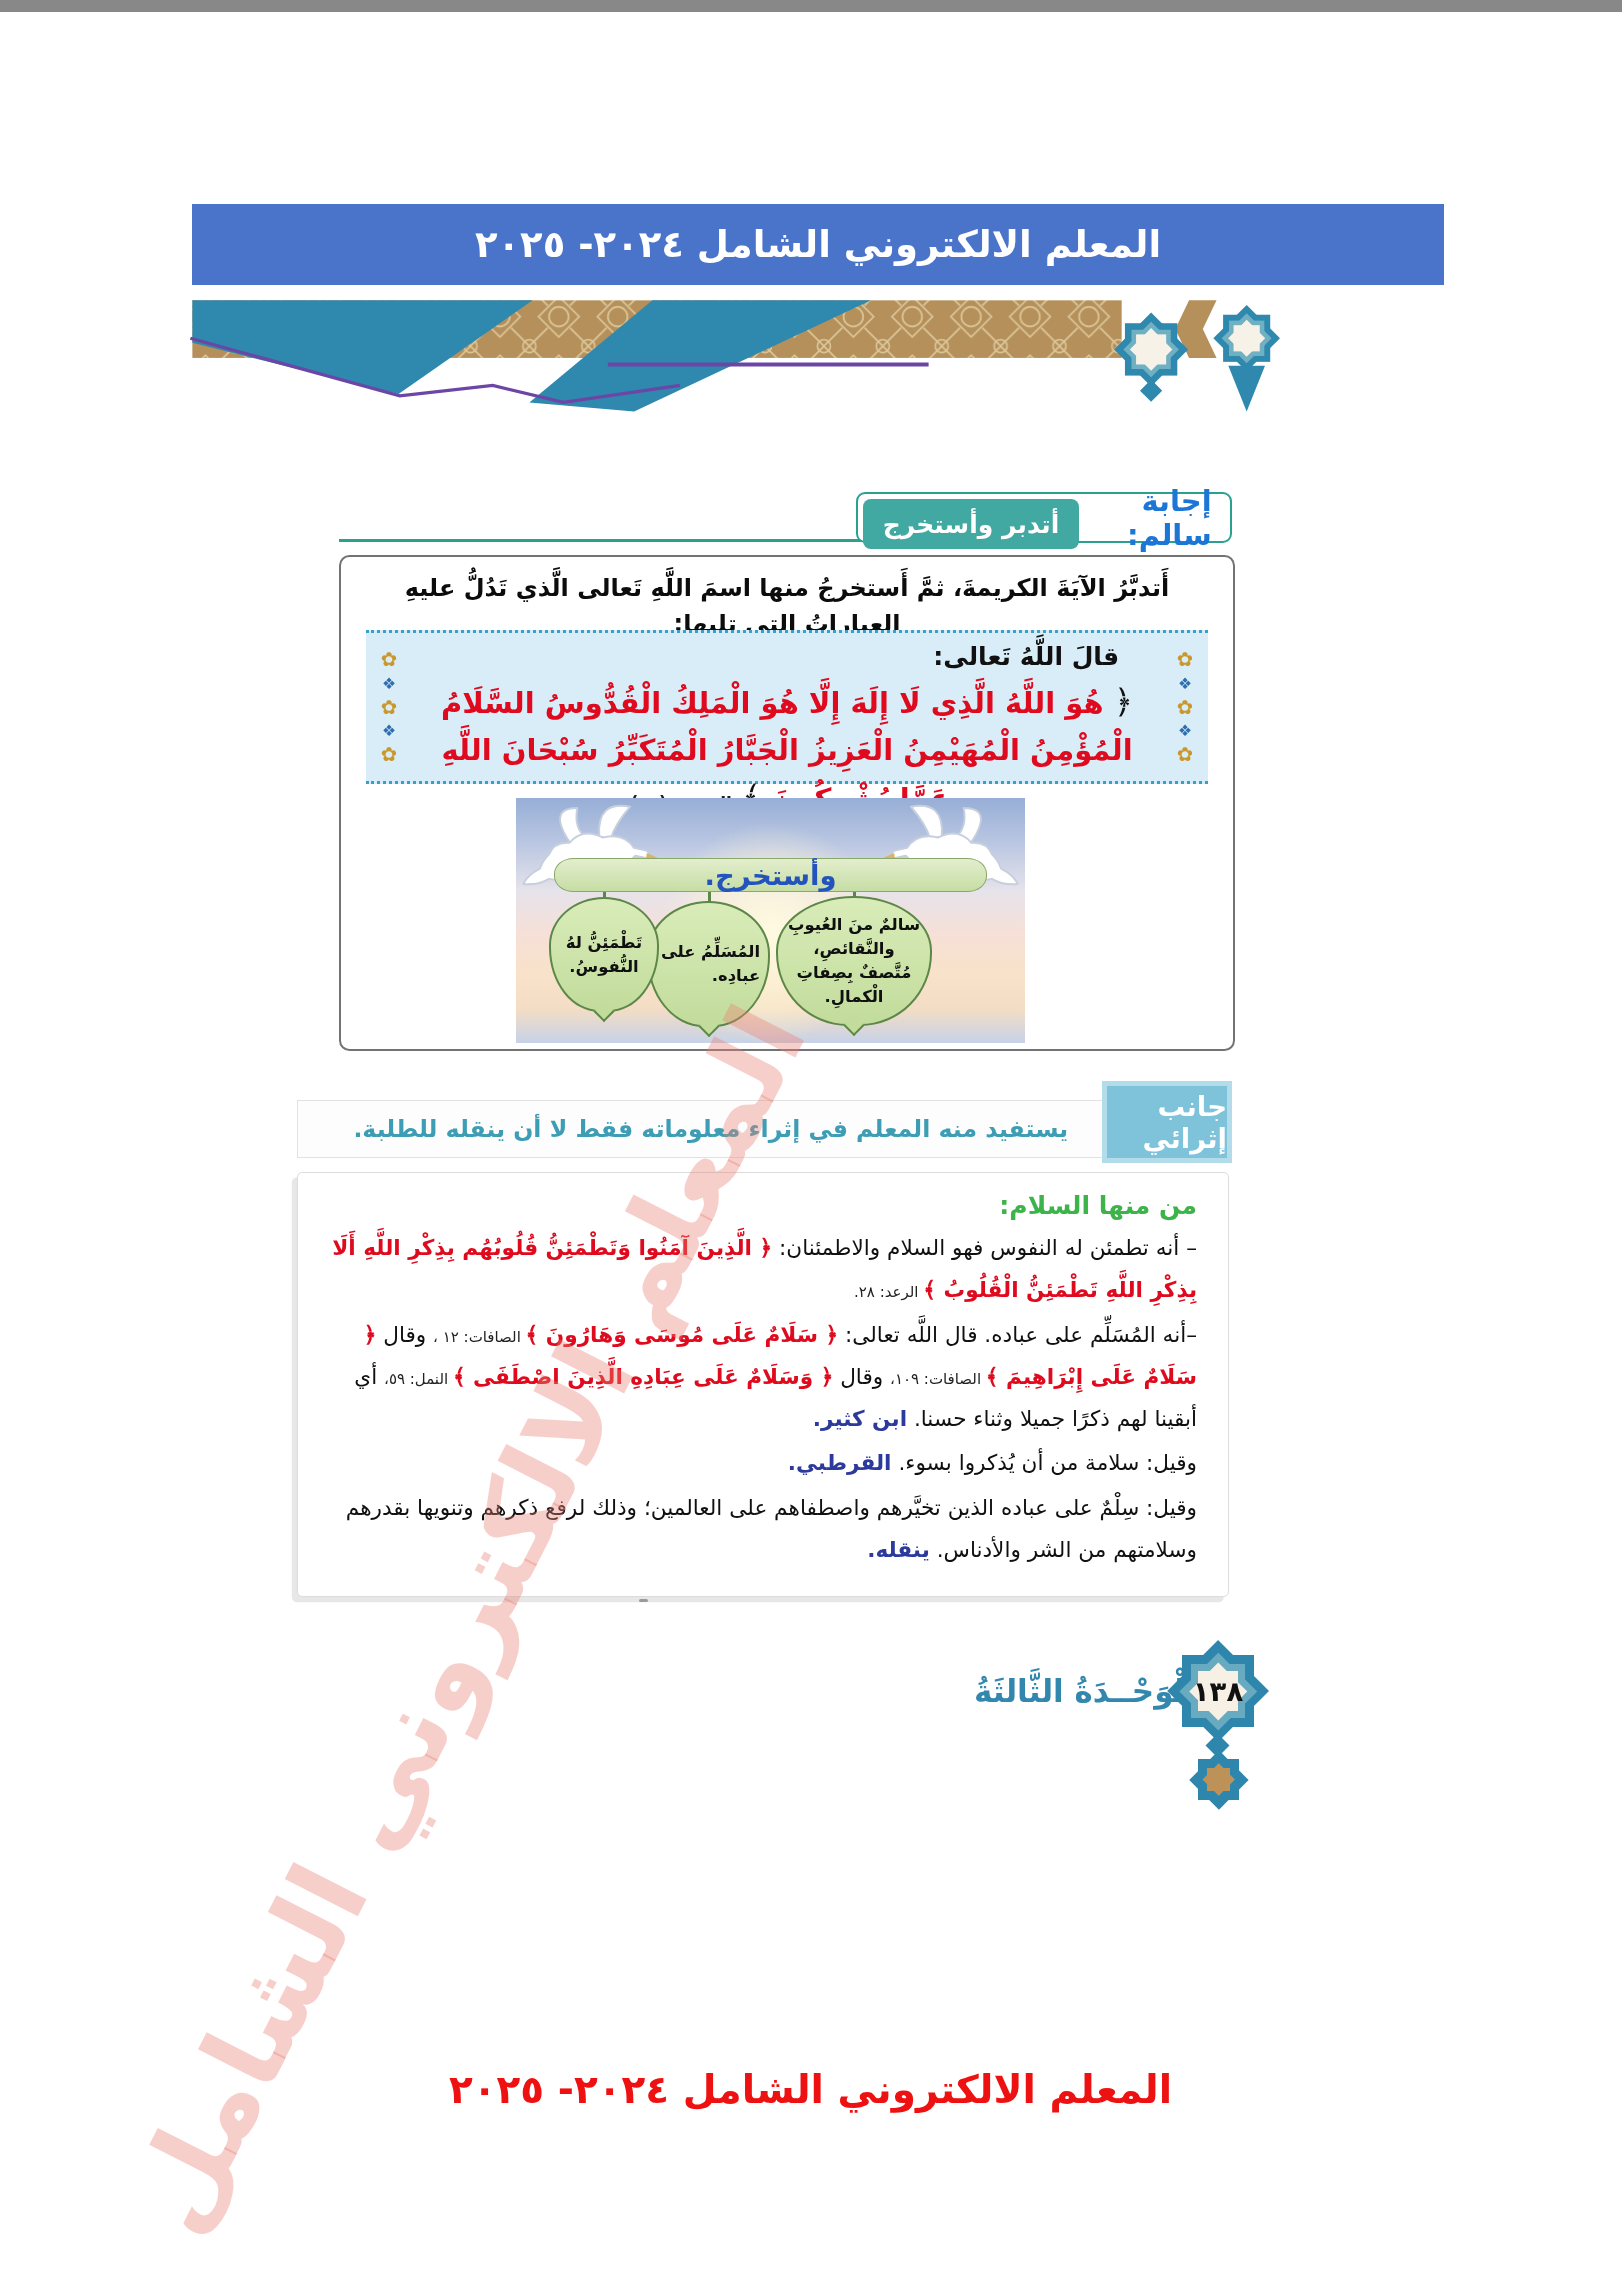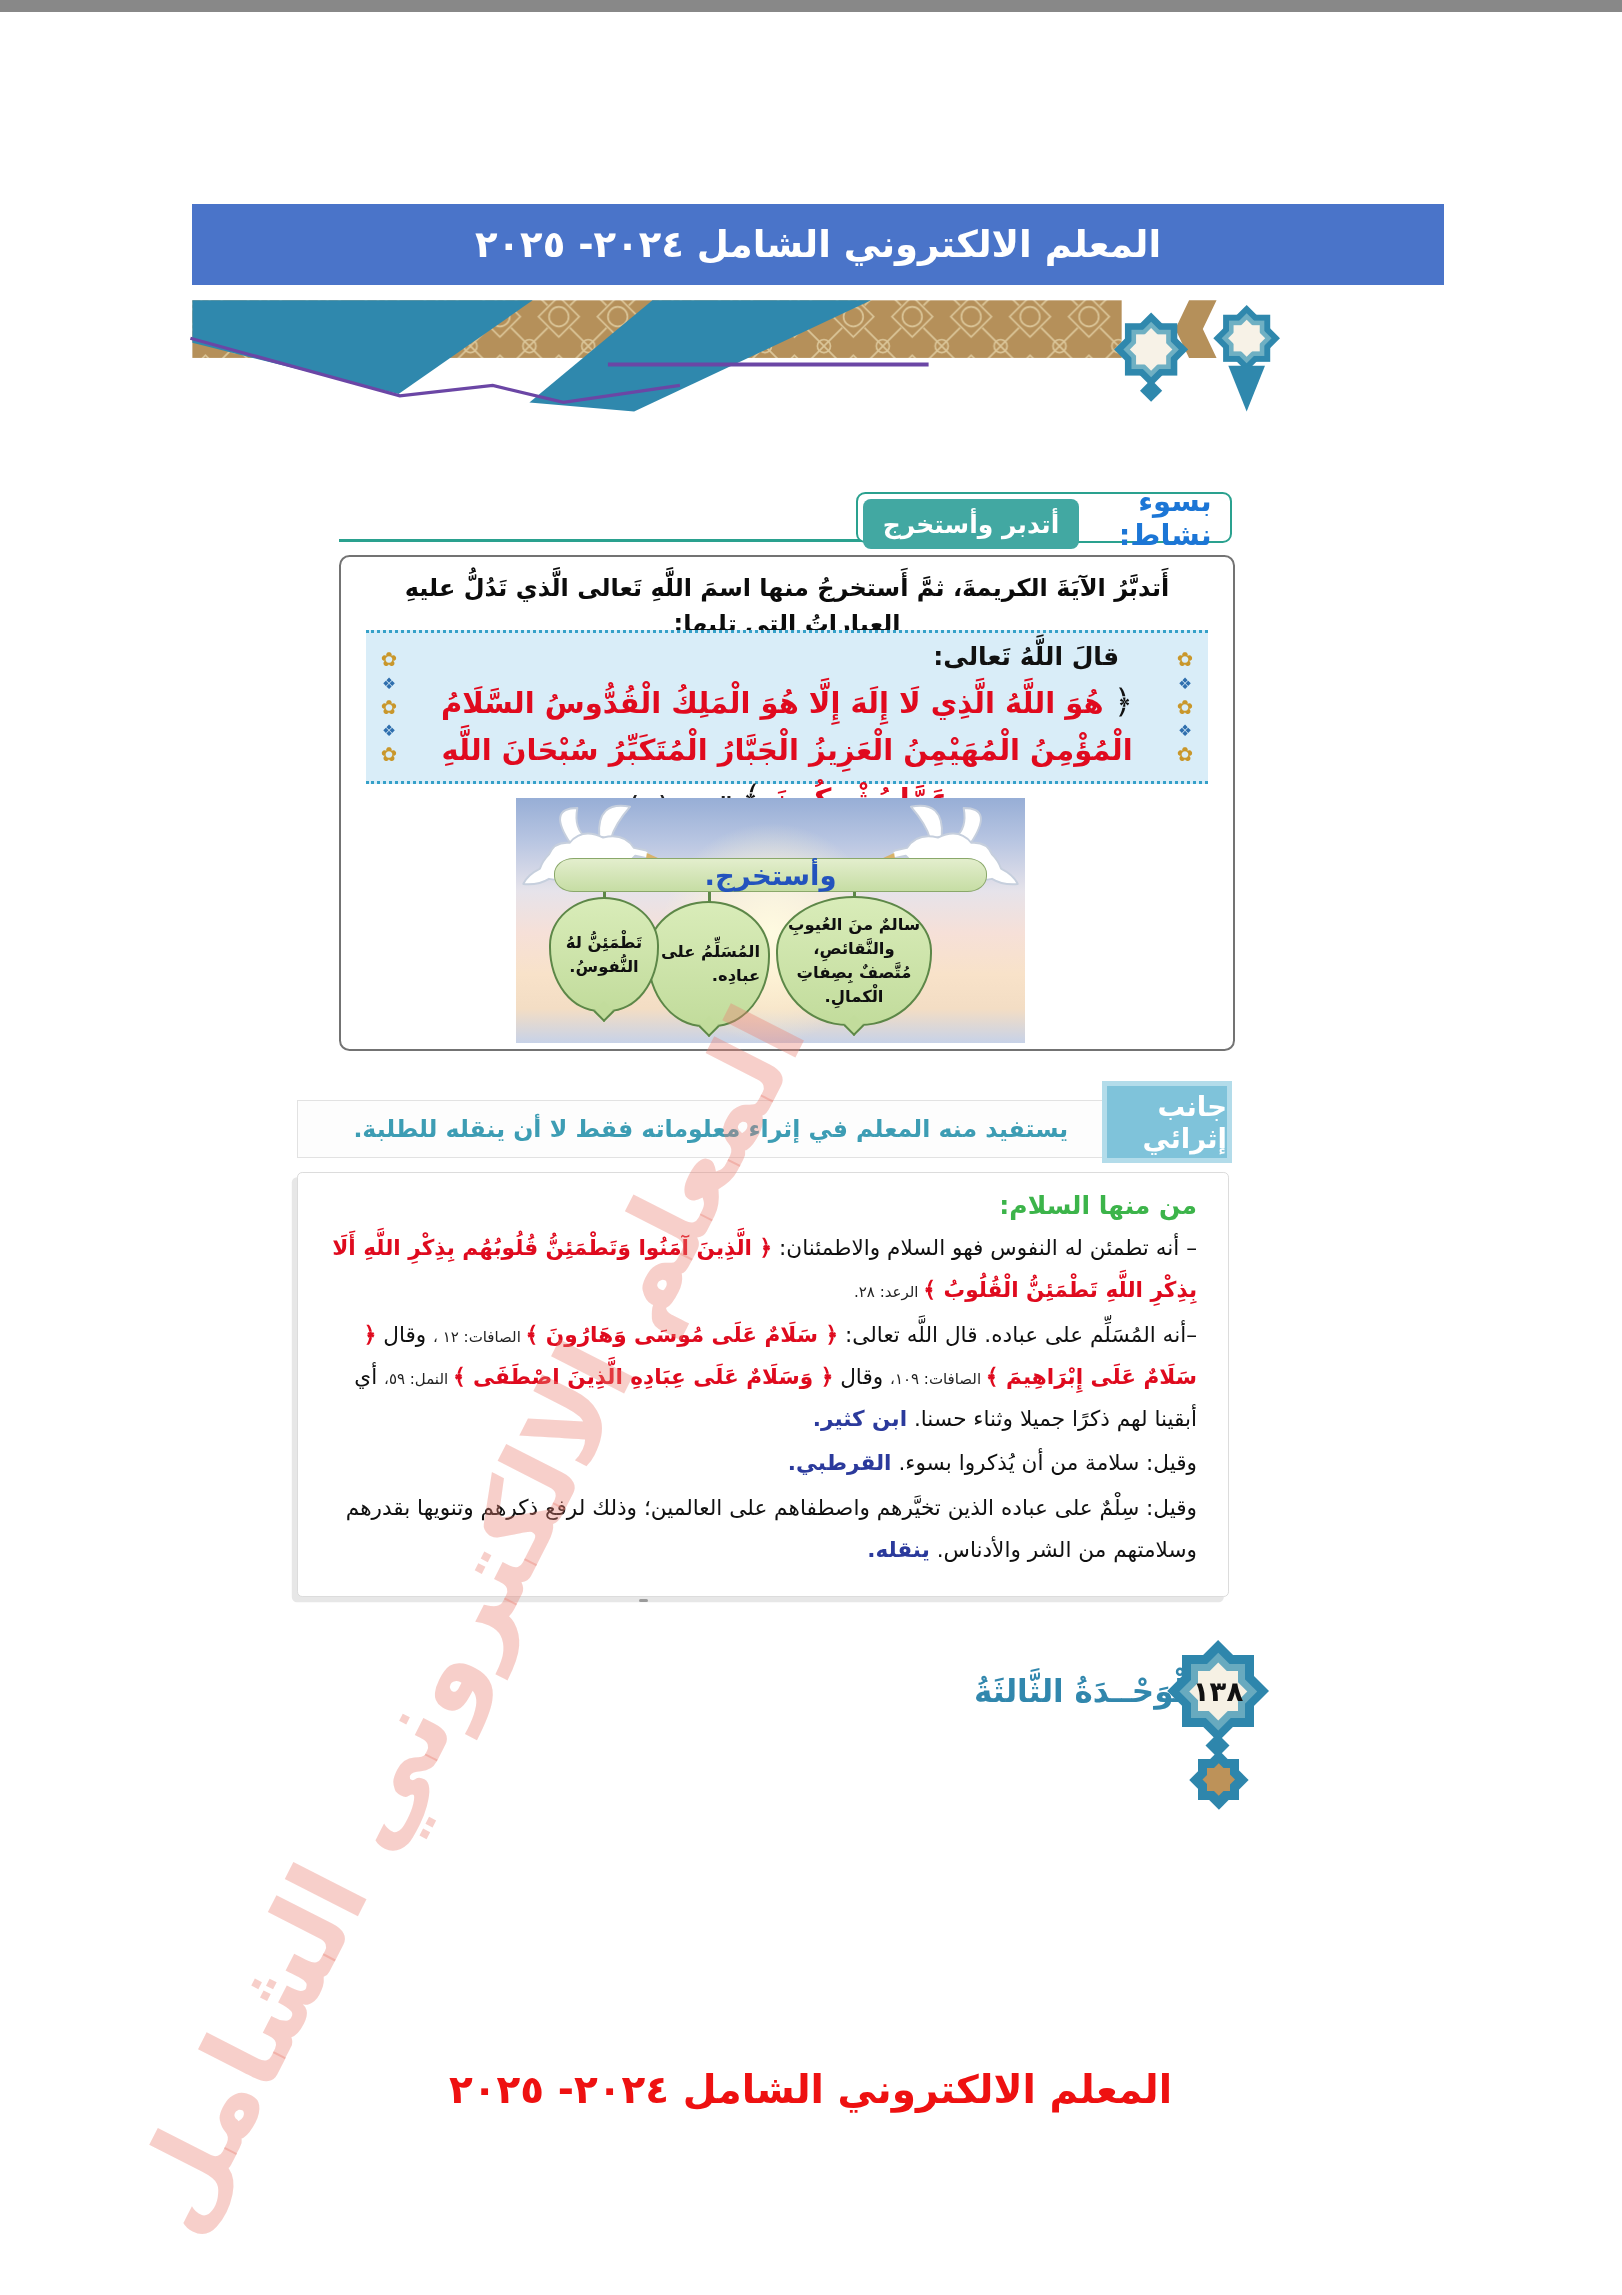--- a/index.html
+++ b/index.html
@@ -208,21 +208,21 @@
             <rect x="-20" y="-20" width="40" height="40"></rect>
             <rect x="-20" y="-20" width="40" height="40" transform="rotate(45)"></rect>
           </g>
         <polygon points="-28,42 28,42 0,112" fill="#2f88ad"></polygon>
       </g>
     </svg>
   </div>
 
   <div class="activity-line"></div>
   <div class="activity-box">
-    <span class="activity-label">بسوء نشاط:</span>
+    <span class="activity-label">إجابة سالم:</span>
     <span class="activity-badge">أتدبر وأستخرج</span>
   </div>
 
   <div class="card1">
     <div class="q-text">أَتدبَّرُ الآيَةَ الكريمةَ، ثمَّ أَستخرجُ منها اسمَ اللَّهِ تَعالى الَّذي تَدُلُّ عليهِ العباراتُ التي تليها:</div>
 
     <div class="verse-box">
       <div class="ornament">
         <span>✿</span>
         <span>❖</span>

